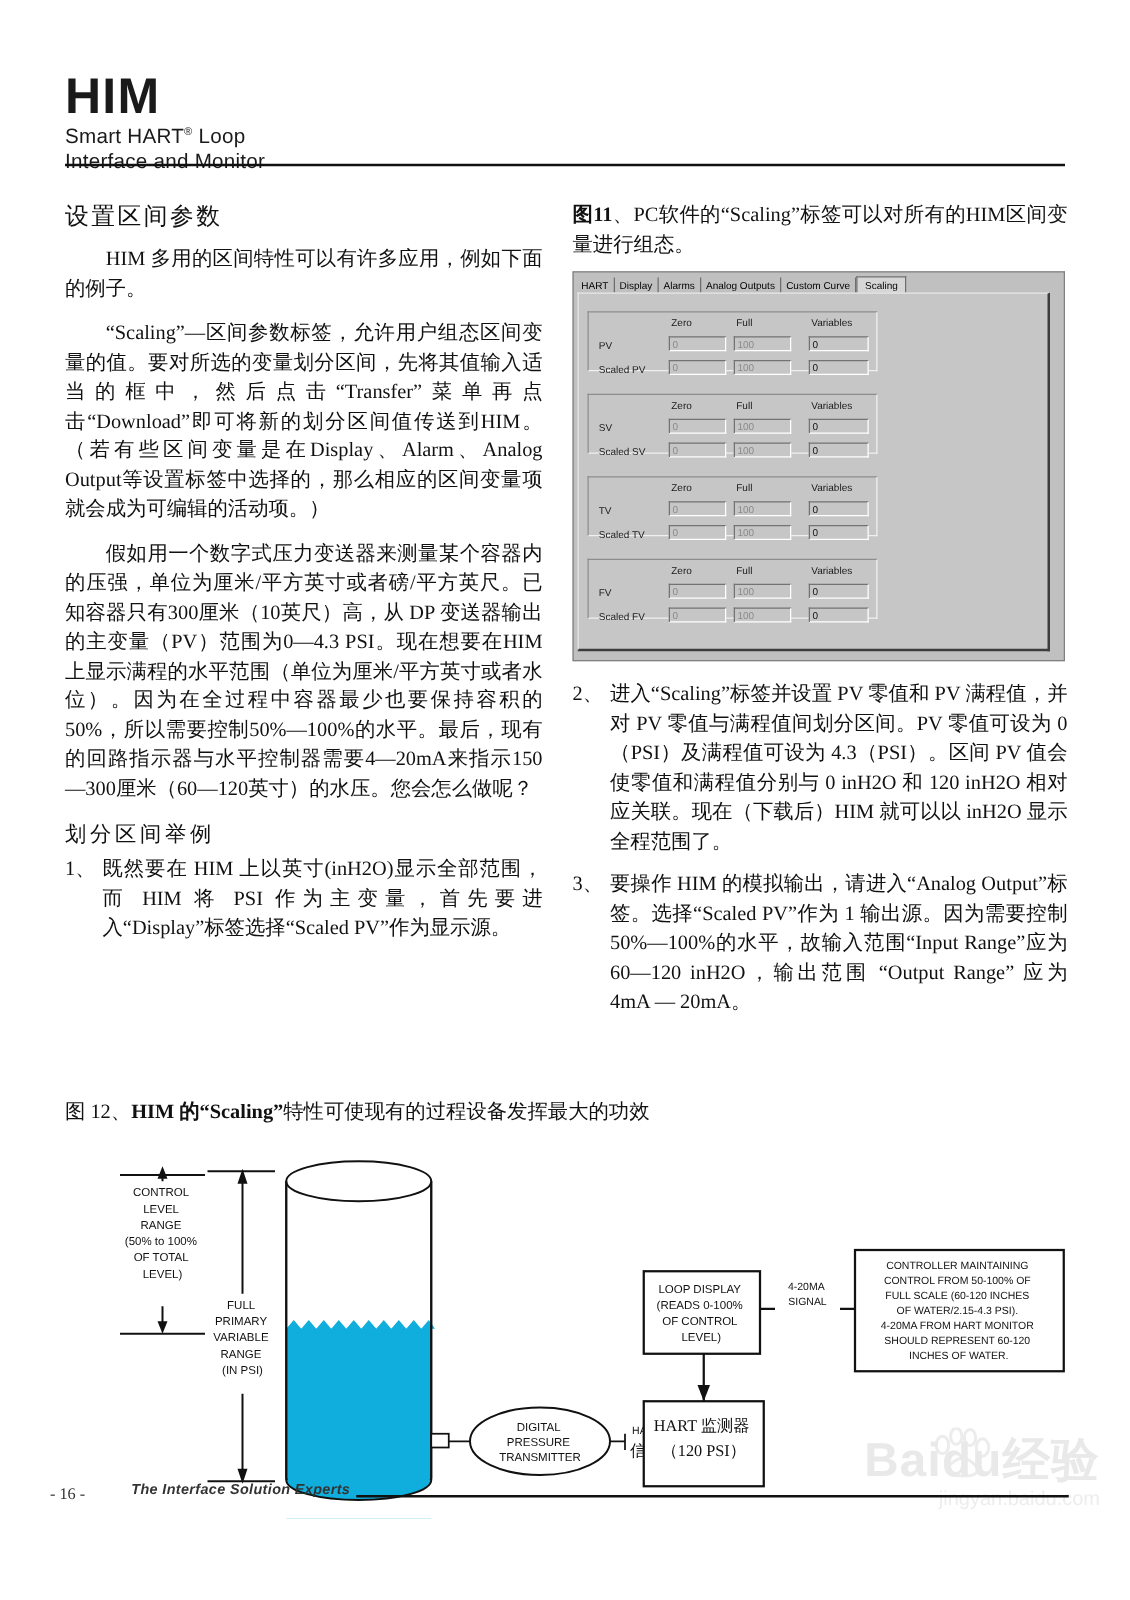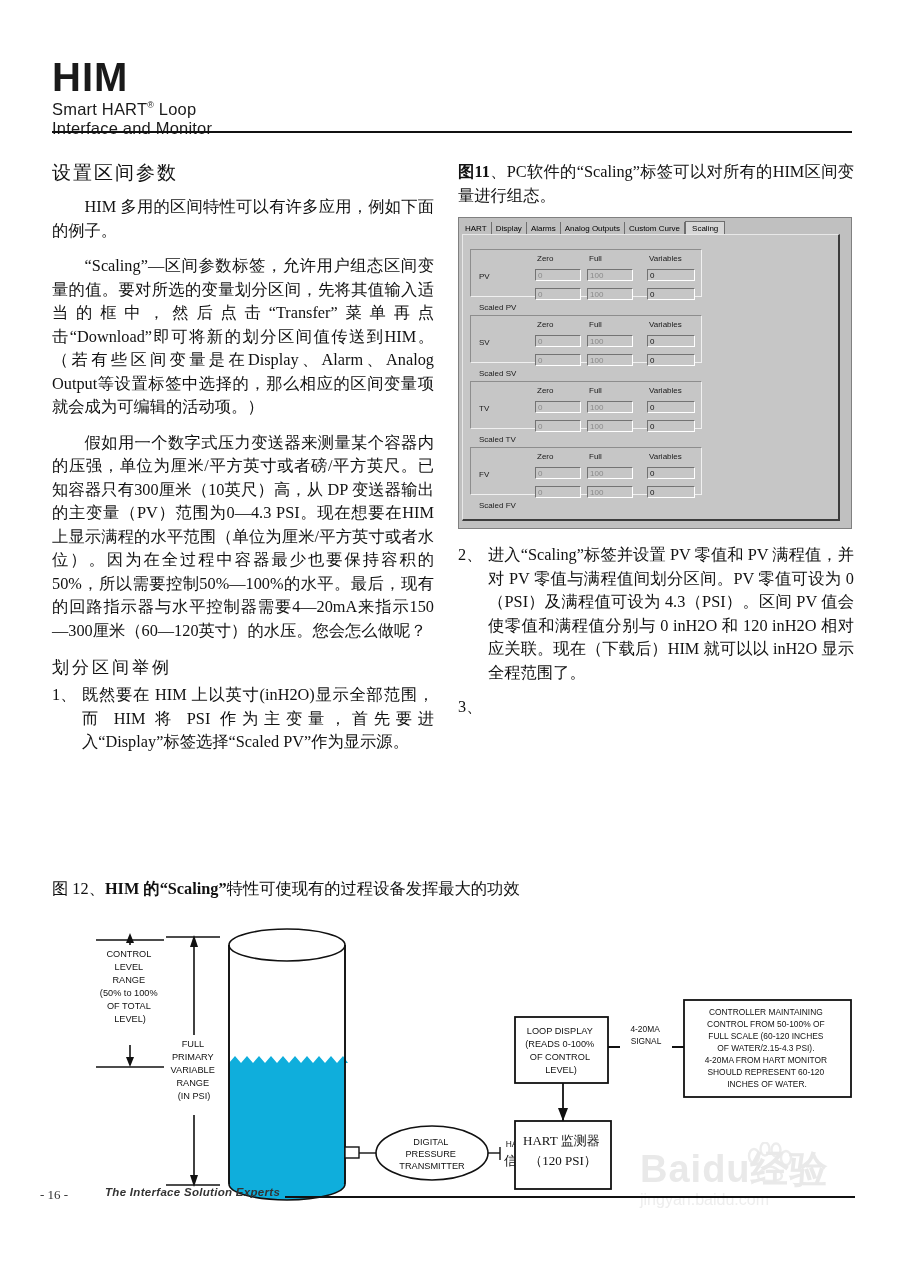--- a/index.html
+++ b/index.html
@@ -178,21 +178,21 @@
   .group .hdr.zero { left: 66px; }
   .group .hdr.full { left: 118px; }
   .group .hdr.vars { left: 178px; }
   .group .rowlabel {
     position: absolute;
     left: 8px;
     font-size: 8px;
     color: #1a1a1a;
   }
   .group .rowlabel.r1 { top: 22px; }
-  .group .rowlabel.r2 { top: 53px; }
+  .group .rowlabel.r2 { top: 41px; }
   .fld {
     position: absolute;
     height: 12px;
     background: #c6c6c6;
     border: 1px solid #ffffff;
     border-top-color: #737373;
     border-left-color: #737373;
     box-sizing: border-box;
     font-size: 8px;
     color: #8a8a8a;
@@ -268,21 +268,21 @@
     color: #333;
     letter-spacing: 0.3px;
   }
 
   
   #watermark {
     position: absolute;
     left: 640px;
     top: 1148px;
     width: 240px;
-    text-align: left;
+    text-align: right;
     pointer-events: none;
   }
   #watermark .wm-main {
     font-family: "Liberation Sans", sans-serif;
     font-size: 38px;
     font-weight: bold;
     color: #e9e9e9;
     line-height: 42px;
     letter-spacing: 1px;
   }
@@ -396,21 +396,21 @@
       </div>
 
     </div>
   </div>
 
   <ol class="steps">
     <li>
       <span class="num">2、</span><span>进入“Scaling”标签并设置 PV 零值和 PV 满程值，并对 PV 零值与满程值间划分区间。PV 零值可设为 0（PSI）及满程值可设为 4.3（PSI）。区间 PV 值会使零值和满程值分别与 0 inH2O 和 120 inH2O 相对应关联。现在（下载后）HIM 就可以以 inH2O 显示全程范围了。</span>
     </li>
     <li>
-      <span class="num">3、</span>
+      <span class="num">3、</span><span>要操作 HIM 的模拟输出，请进入“Analog Output”标签。选择“Scaled PV”作为 1 输出源。因为需要控制 50%—100%的水平，故输入范围“Input Range”应为 60—120 inH2O，输出范围 “Output Range” 应为 4mA — 20mA。</span>
     </li>
   </ol>
 </div>
 
 <div id="fig12-caption"><span>图 12、</span><span class="bold">HIM 的“Scaling”</span><span>特性可使现有的过程设备发挥最大的功效</span></div>
 
 <div id="figure">
 <svg width="904" height="320" viewBox="0 0 904 320" xmlns="http://www.w3.org/2000/svg">
 
   <path d="M 181 345 L 181 168 L 297 168 L 297 345 A 58 16 0 0 1 181 345 Z" fill="#0FAEDC"></path>

